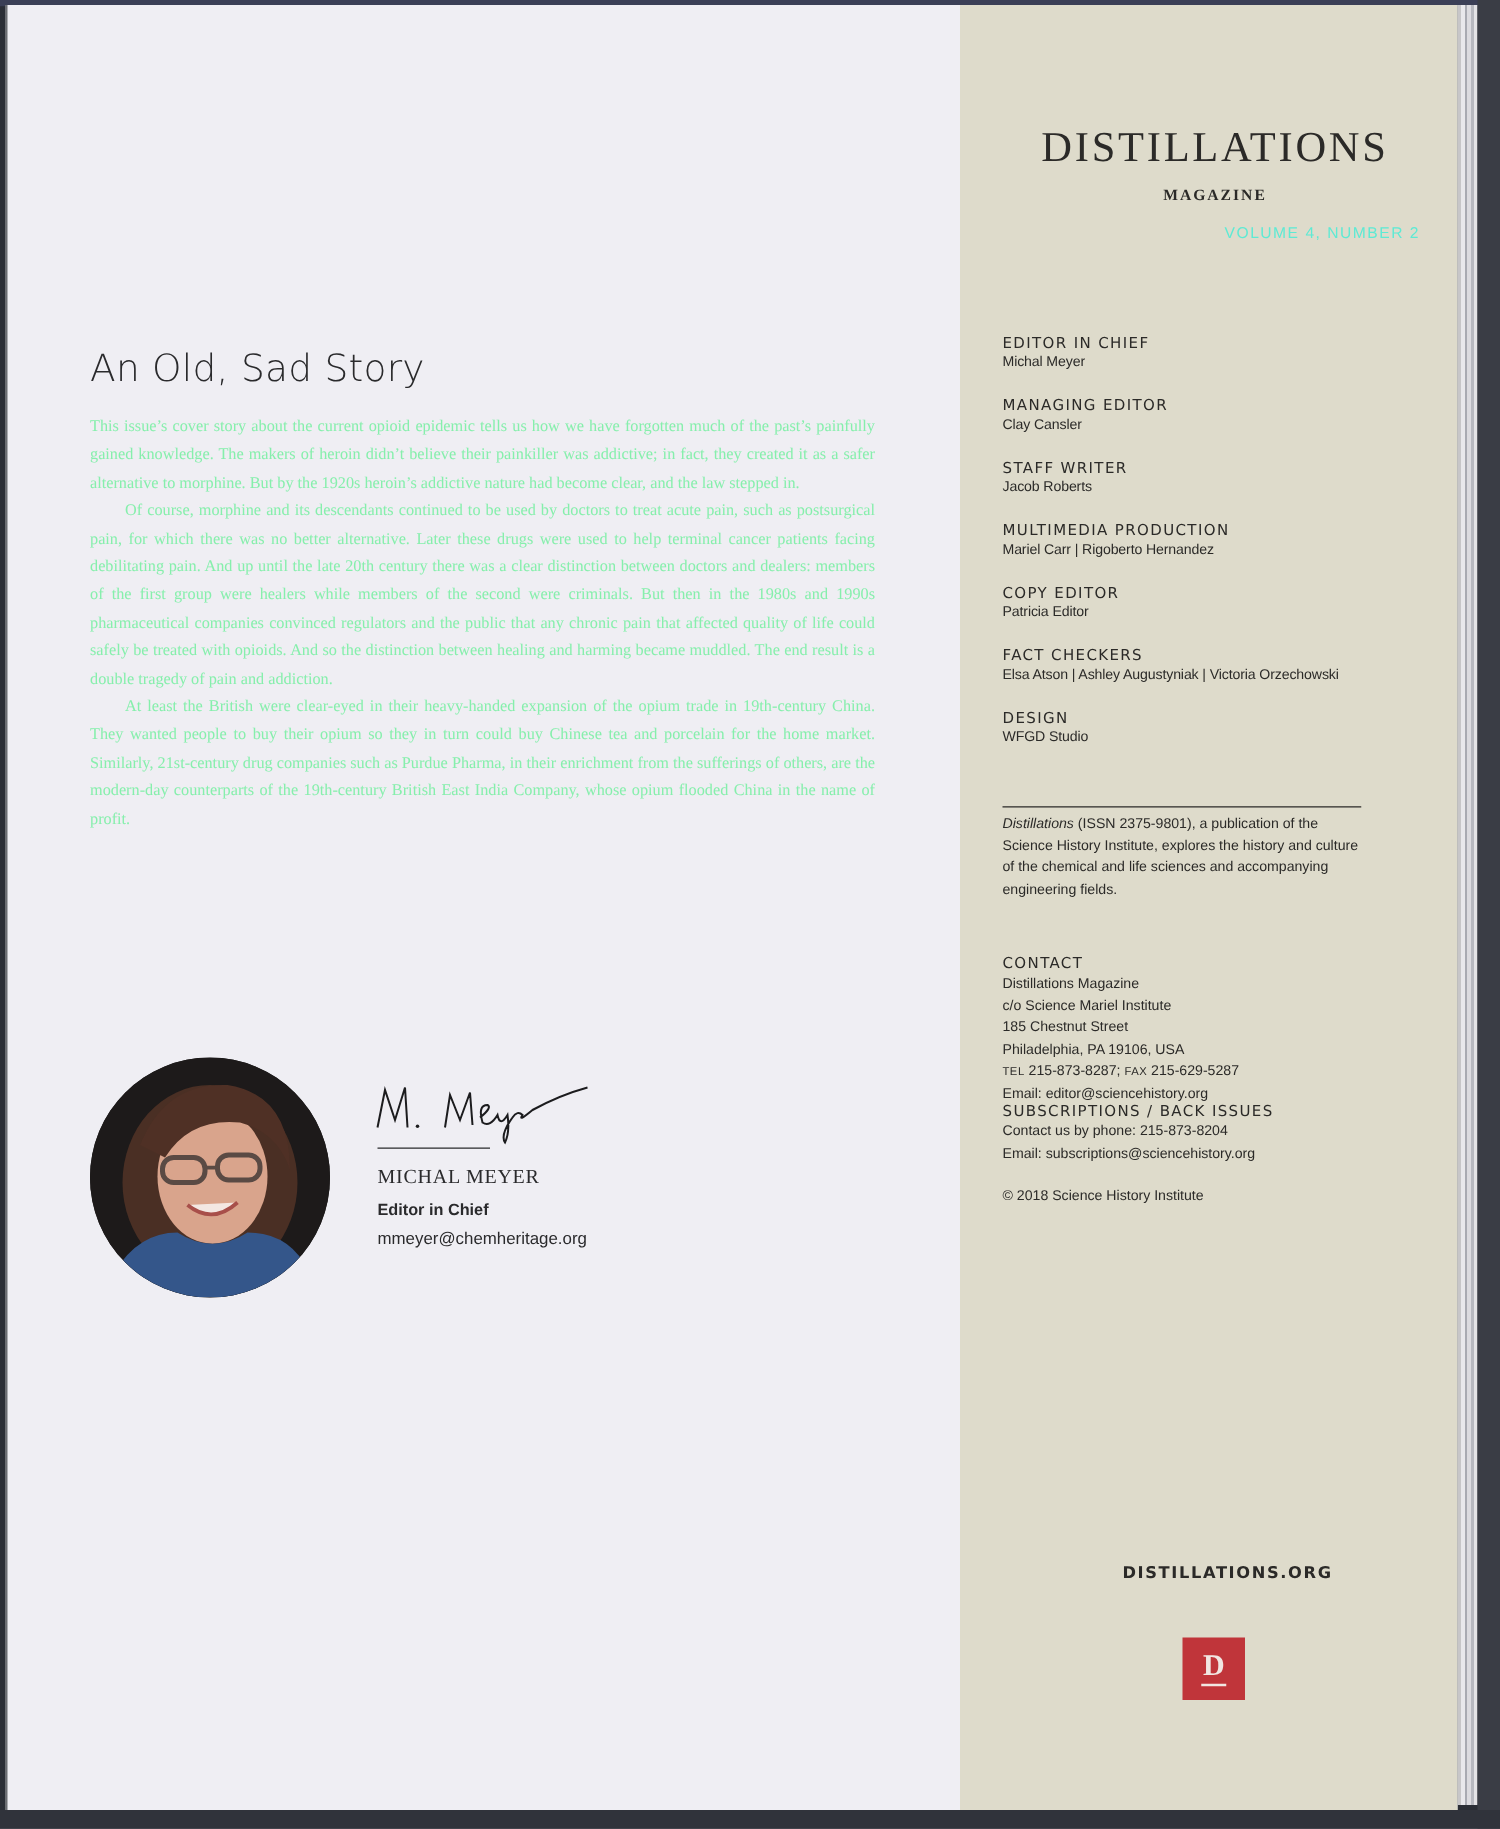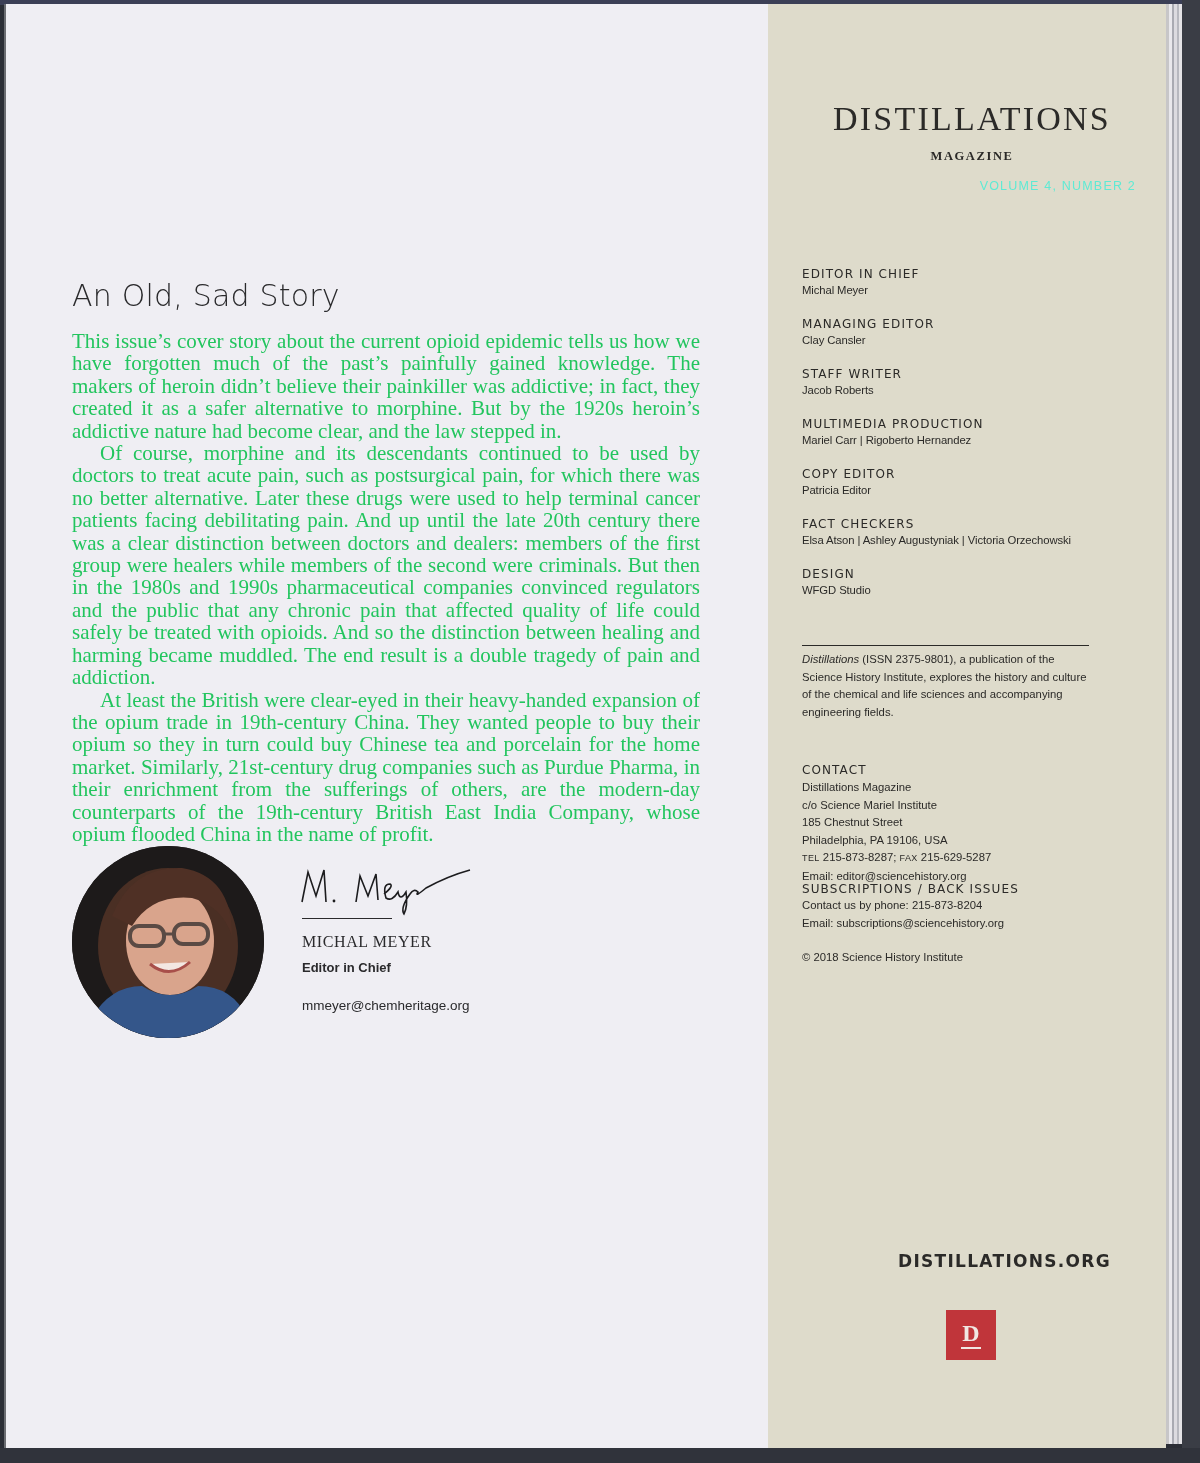--- a/index.html
+++ b/index.html
@@ -50,23 +50,23 @@
       font-size: 30px;
       color: #2a2a2c;
       letter-spacing: 0.2px;
       margin-top: 16px;
     }
     .article-body {
       position: absolute;
       left: 72px; top: 330px;
       width: 628px;
       font-family: "Liberation Serif", serif;
-      font-size: 21px;
+      font-size: 13px;
       line-height: 22.4px;
-      color: #22c55e;
+      color: #86efac;
       text-align: justify;
     }
     .article-body p { text-indent: 0; }
     .article-body p + p { text-indent: 28px; }
 
     .author-photo {
       position: absolute;
       left: 72px; top: 846px;
       width: 192px; height: 192px;
       border-radius: 50%;
@@ -99,21 +99,20 @@
       font-size: 13px;
       font-weight: bold;
       color: #2a2a2c;
     }
     .author-email {
       position: absolute;
       left: 302px; top: 983px;
       font-family: "Liberation Sans", sans-serif;
       font-size: 13.5px;
       color: #2a2a2c;
-      margin-top: 15px;
     }
 
     
     .mag-title {
       position: absolute;
       left: 808px; top: 100px;
       width: 328px;
       text-align: center;
       font-family: "Liberation Serif", serif;
       font-size: 34px;
@@ -200,21 +199,21 @@
       left: 802px; top: 951px;
       font-family: "Liberation Sans", sans-serif;
       font-size: 11.3px;
       color: #2b2a28;
     }
     .site-url {
       position: absolute;
       left: 898px; top: 1251px;
       font-family: "DejaVu Sans", sans-serif;
       font-weight: bold;
-      font-size: 17px;
+      font-size: 13px;
       letter-spacing: 1.3px;
       color: #2b2a28;
     }
     .logo-box {
       position: absolute;
       left: 946px; top: 1310px;
       width: 50px; height: 50px;
       background: #c0353a;
       display: flex; flex-direction: column; align-items: center; justify-content: center;
     }

